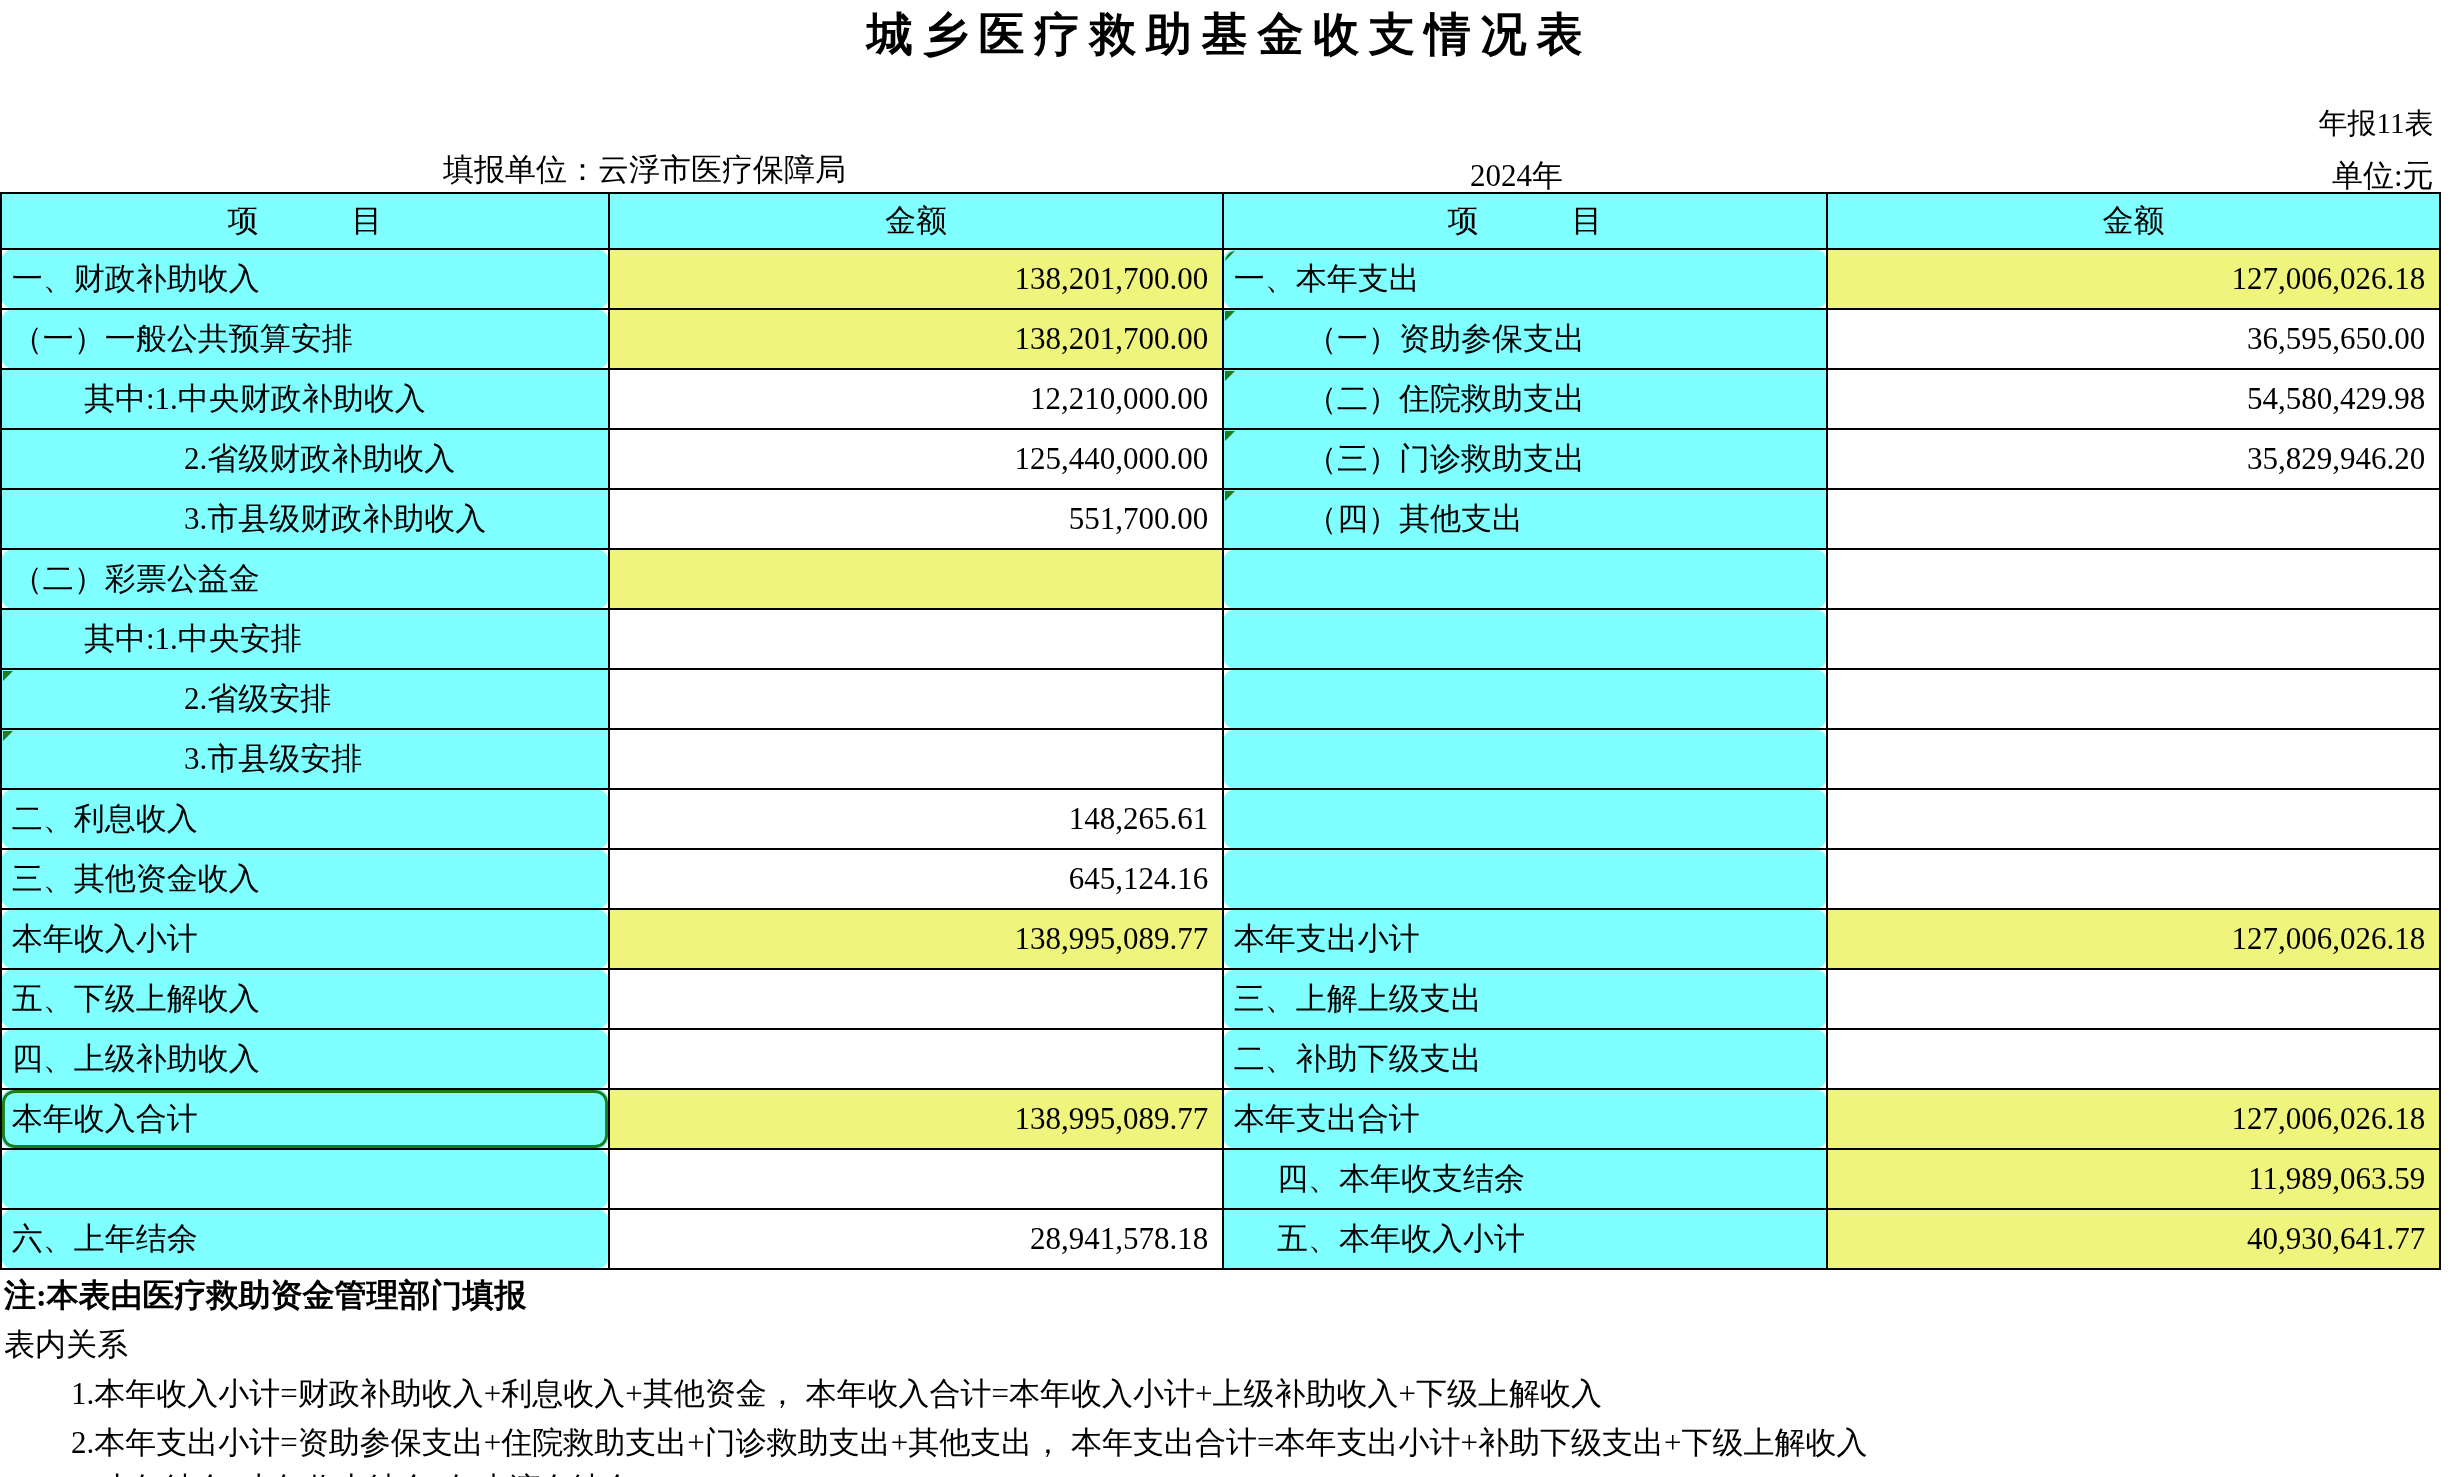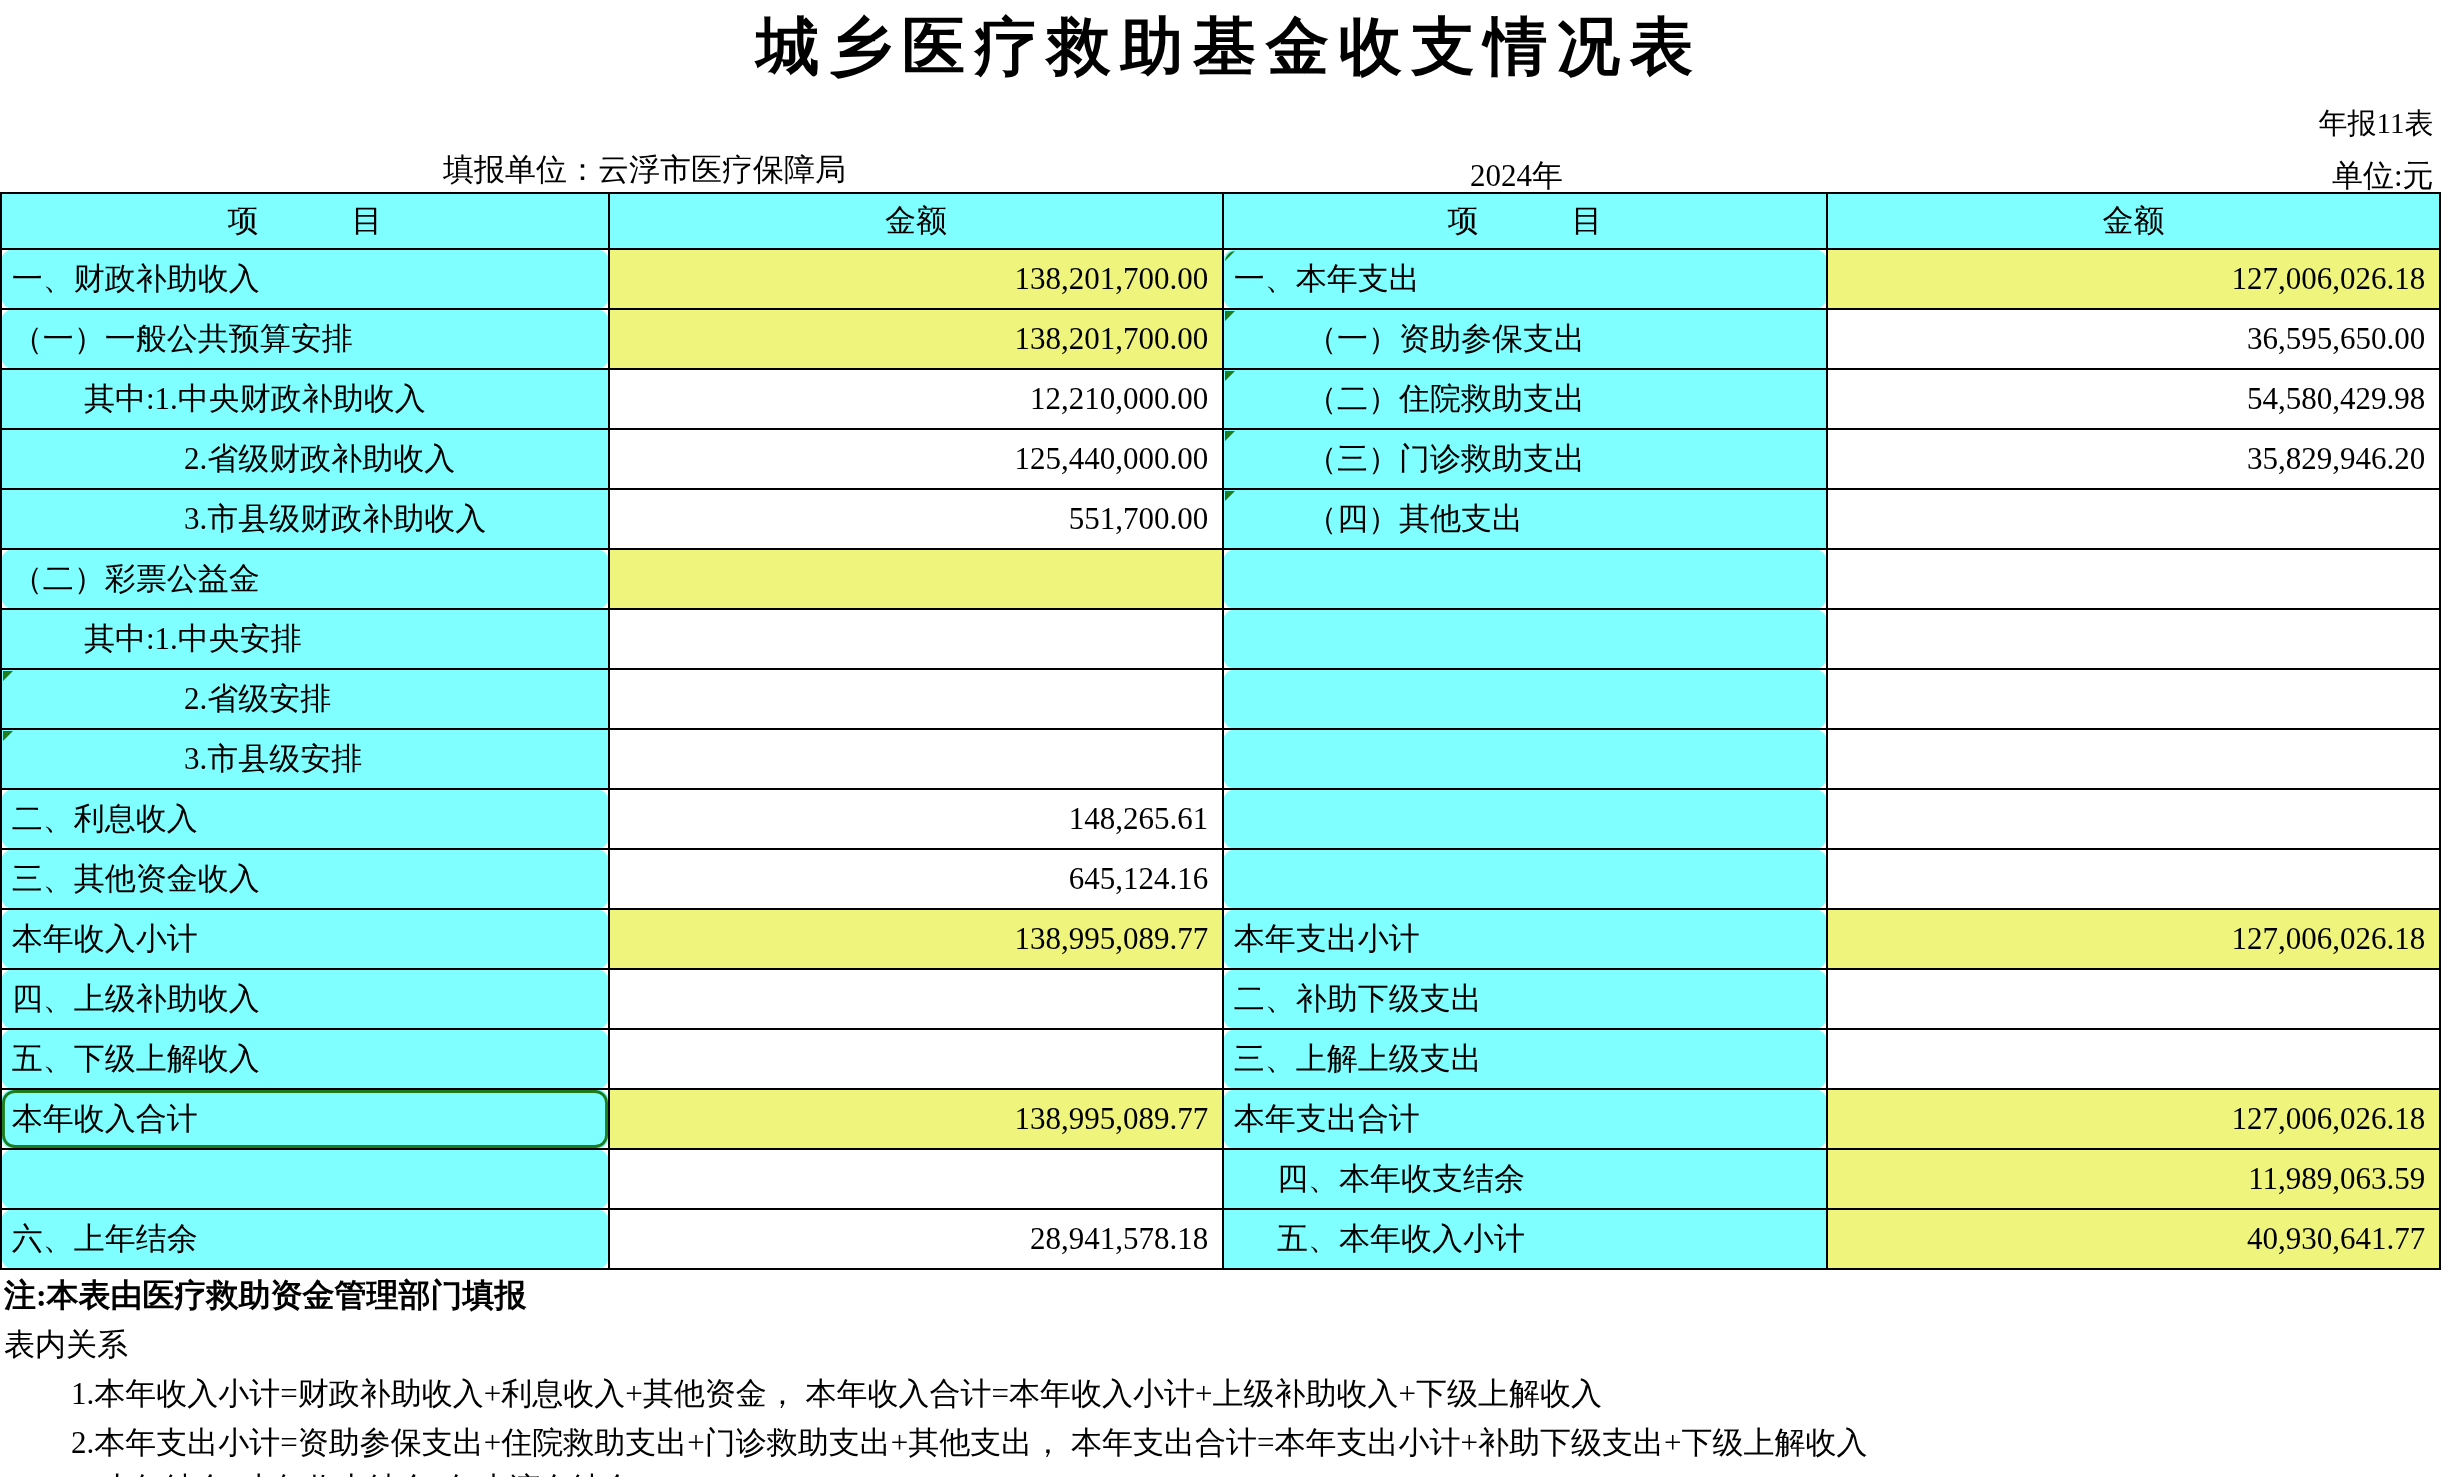--- a/index.html
+++ b/index.html
@@ -10,21 +10,21 @@
     color:#000;
   }
   :root{
     --cyan:#7FFFFF;
     --yellow:#EEF47C;
     --tri:#1E7B1E;
     --sel:#1E7B1E;
   }
   .page-title{
     position:absolute;top:3.9px;left:0;width:2459px;text-align:center;
-    font-size:63px;font-weight:bold;letter-spacing:9.8px;
+    font-size:46px;font-weight:bold;letter-spacing:9.8px;
     font-family:"Liberation Sans","DejaVu Sans",sans-serif;
   }
   .report-badge{position:absolute;top:104px;right:25.5px;font-size:29px;}
   .filler-line{position:absolute;top:149px;left:443px;font-size:31px;}
   .year-line{position:absolute;top:155px;left:1470px;font-size:31px;}
   .unit-line{position:absolute;top:155px;right:25.5px;font-size:31px;}
 
   table.fund{
     position:absolute;top:192px;left:0;width:2438px;
     border-collapse:collapse;table-layout:fixed;
@@ -152,29 +152,29 @@
         <td class="label ind0"></td>
         <td class="amount bg-white"></td>
       </tr>
       <tr>
         <td class="label ind0">本年收入小计</td>
         <td class="amount bg-yellow">138,995,089.77</td>
         <td class="label ind0">本年支出小计</td>
         <td class="amount bg-yellow">127,006,026.18</td>
       </tr>
       <tr>
+        <td class="label ind0">五、下级上解收入</td>
+        <td class="amount bg-white"></td>
+        <td class="label ind0">三、上解上级支出</td>
+        <td class="amount bg-white"></td>
+      </tr>
+      <tr>
         <td class="label ind0">四、上级补助收入</td>
         <td class="amount bg-white"></td>
         <td class="label ind0">二、补助下级支出</td>
-        <td class="amount bg-white"></td>
-      </tr>
-      <tr>
-        <td class="label ind0">五、下级上解收入</td>
-        <td class="amount bg-white"></td>
-        <td class="label ind0">三、上解上级支出</td>
         <td class="amount bg-white"></td>
       </tr>
       <tr>
         <td class="label ind0 sel">本年收入合计</td>
         <td class="amount bg-yellow">138,995,089.77</td>
         <td class="label ind0">本年支出合计</td>
         <td class="amount bg-yellow">127,006,026.18</td>
       </tr>
       <tr>
         <td class="label ind0"></td>

